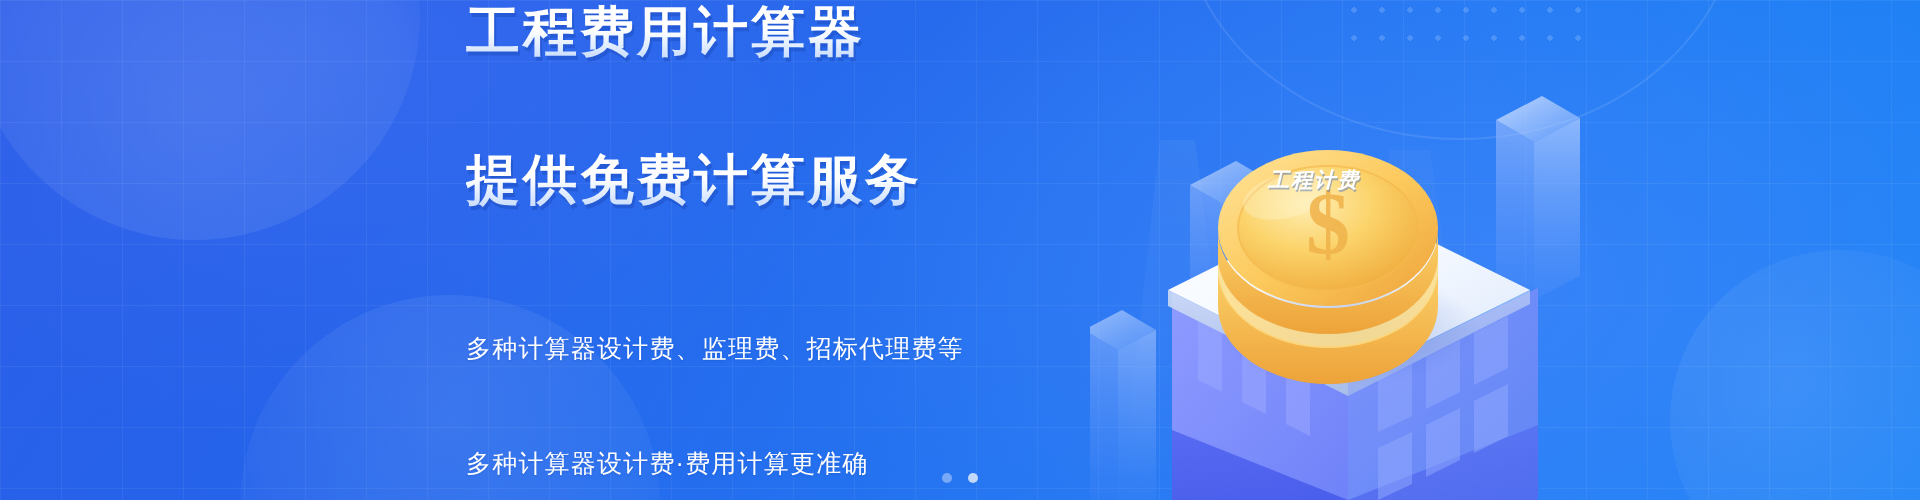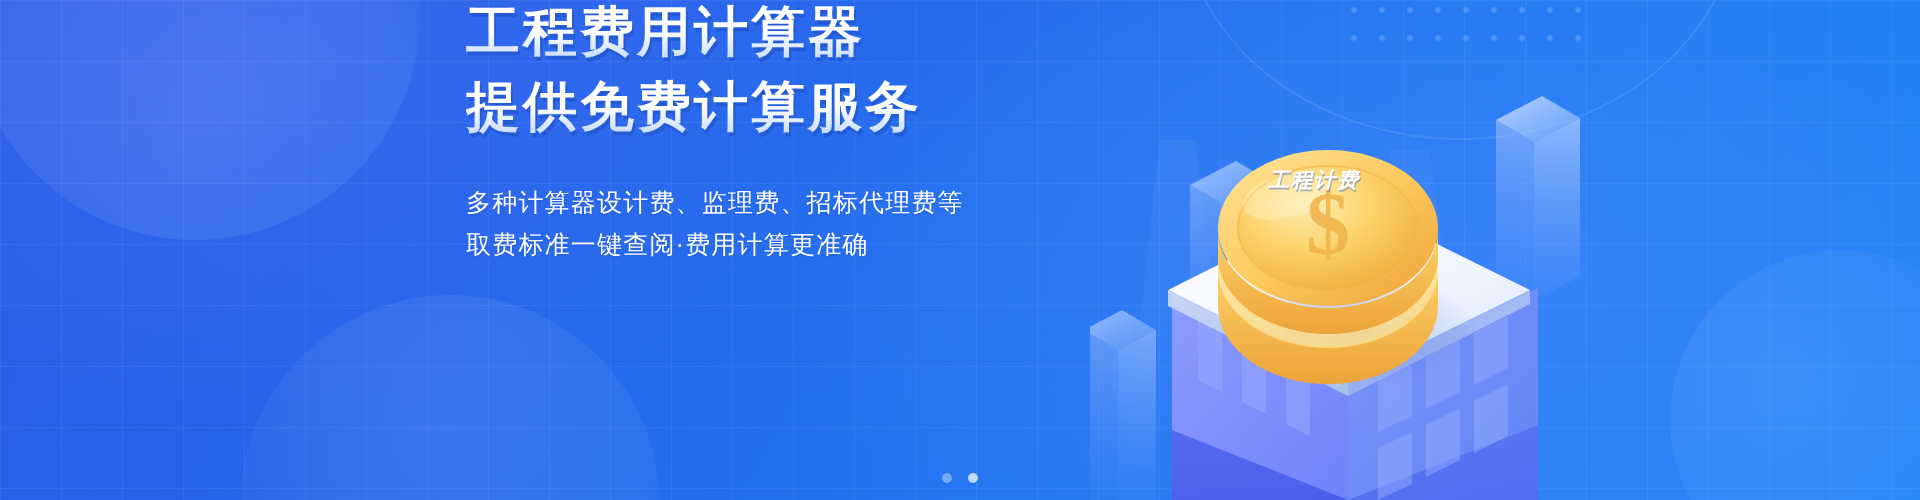--- a/index.html
+++ b/index.html
@@ -65,22 +65,22 @@
     width:250px; height:46px;
     background-image:radial-gradient(rgba(255,255,255,.17) 2.6px, transparent 2.8px);
     background-size:28px 28px;
     pointer-events:none;
   }
 
   
   .content{
     position:absolute; left:466px; top:0;
     height:500px;
-    display:flex; flex-direction:column; justify-content:flex-start;
-    padding-bottom:0;
+    display:flex; flex-direction:column; justify-content:space-between;
+    padding-bottom:16px;
   }
 
   .title-line{
     font-size:54px;
     line-height:62px;
     font-weight:700;
     letter-spacing:3px;
     color:#ffffff;
     background:linear-gradient(180deg,#ffffff 0%,#ffffff 48%,#dce9ff 78%,#c3d8fb 100%);
     -webkit-background-clip:text;
@@ -145,21 +145,21 @@
   <div class="circle-tl"></div>
   <div class="circle-bl"></div>
   <div class="circle-r"></div>
   <div class="arc-top"></div>
   <div class="dot-grid"></div>
 
   <div class="content">
     <div class="title-line">工程费用计算器</div>
     <div class="title-line">提供免费计算服务</div>
     <div class="subtitle">多种计算器设计费、监理费、招标代理费等</div>
-    <div class="subtitle" style="margin-top:0">取费标准一键查阅·费用计算更准确</div>
+    <div class="subtitle" style="margin-top:0">多种计算器设计费·费用计算更准确</div>
   </div>
 
   <div class="illus">
     <svg viewBox="0 0 520 500" xmlns="http://www.w3.org/2000/svg">
       <defs>
         <linearGradient id="gBarA" x1="0" y1="0" x2="0" y2="1">
           <stop offset="0%" stop-color="#9dbdff" stop-opacity=".62"></stop>
           <stop offset="100%" stop-color="#6f9bfb" stop-opacity=".10"></stop>
         </linearGradient>
         <linearGradient id="gBarB" x1="0" y1="0" x2="0" y2="1">

